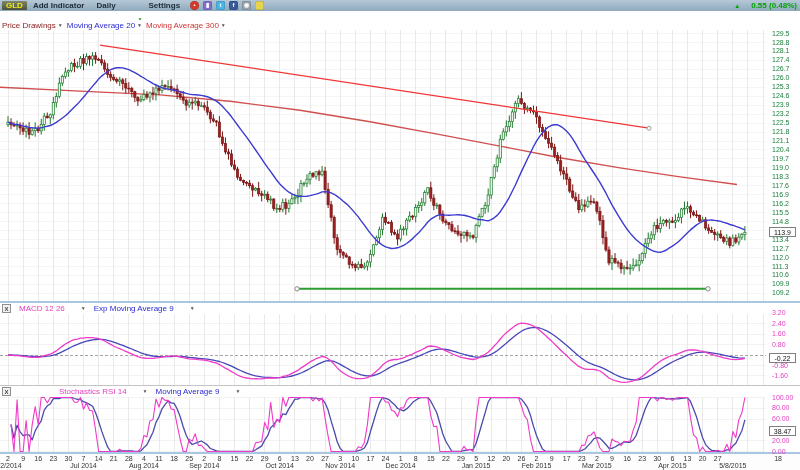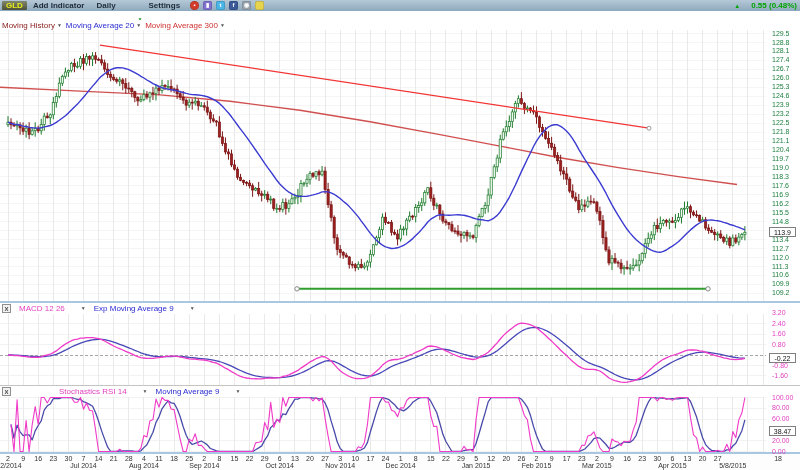--- a/index.html
+++ b/index.html
@@ -82,21 +82,21 @@
       </span>
     <span id="change">
       <span class="arr">▲</span>
       <span>0.55 (0.48%)</span>
     </span>
   </div>
 
 
   <div id="indicator-row">
     <span class="ind-item">
-      <span style="color: rgb(139, 32, 32);">Moving History</span>
+      <span style="color: rgb(139, 32, 32);">Price Drawings</span>
       <span class="caret gray">▼</span>
     </span>
     <span class="ind-item">
       <span style="color: rgb(42, 42, 208);">Moving Average 20</span>
       <span class="caret gray">▼</span>
     </span>
     <span class="ind-item">
       <span style="color: rgb(208, 48, 48);">Moving Average 300</span>
       <span class="caret gray">▼</span>
     </span>

